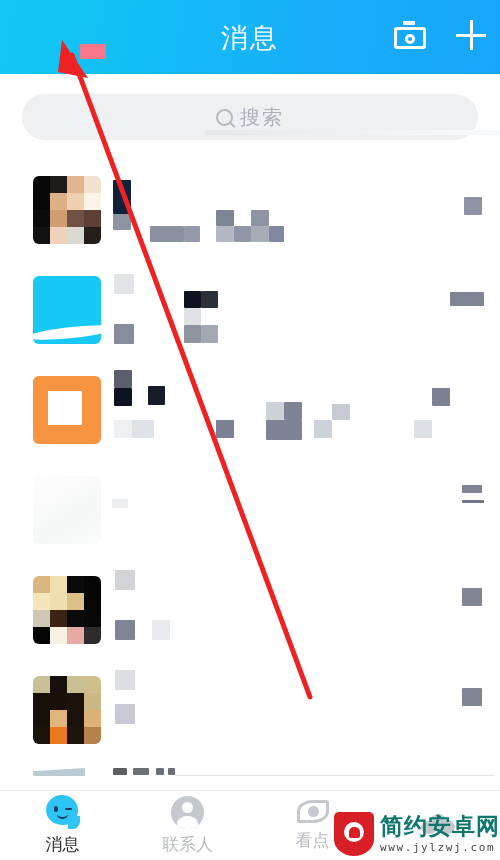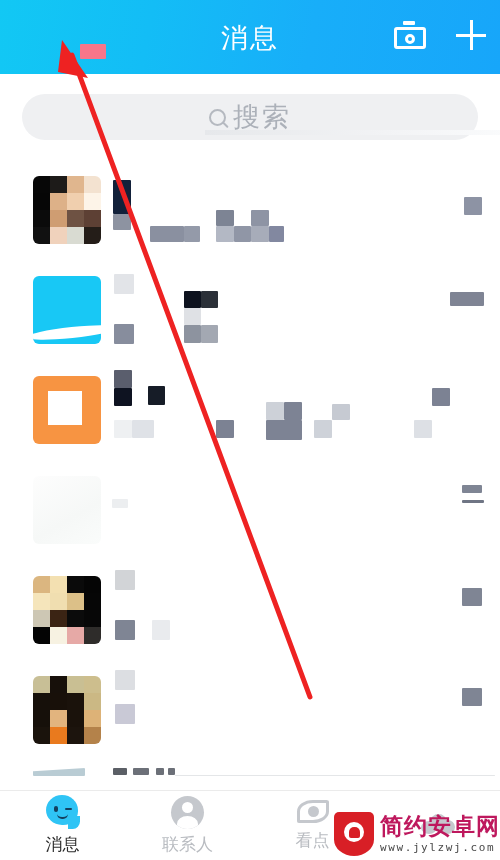--- a/index.html
+++ b/index.html
@@ -91,21 +91,21 @@
   .search-ic {
     width:17px; height:17px; border:2.2px solid #b5b9c0;
     border-radius:50%; position:relative;
   }
   .search-ic::after {
     content:""; position:absolute; right:-5px; bottom:-3px;
     width:7px; height:2.2px; background:#b5b9c0;
     transform:rotate(45deg); border-radius:2px;
   }
   .search-ph {
-    color:#acb1b9; font-size:27px; letter-spacing:2px;
+    color:#acb1b9; font-size:20px; letter-spacing:2px;
     font-family:"DejaVu Sans",sans-serif;
   }
   .search-smudge {
     position:absolute; left:205px; top:56px;
     width:300px; height:5px;
     background:linear-gradient(90deg,#e6e8eb,#f2f3f5 60%,#fafbfc);
   }
 
   
   .chat-list {
@@ -227,21 +227,21 @@
     position:absolute; left:10px; top:10px;
     width:20px; height:20px; border-radius:50%;
     background:#fff; display:flex; align-items:center; justify-content:center;
   }
   .wm-shield .droid::after {
     content:""; width:11px; height:11px; background:#d81f26;
     border-radius:5px 5px 2px 2px;
   }
   .wm-text { display:flex; flex-direction:column; line-height:1; }
   .wm-main {
-    font-size:23px; font-weight:bold; color:#be185d;
+    font-size:23px; font-weight:bold; color:#0f766e;
     letter-spacing:1px; font-family:Liberation Sans, sans-serif;
   }
   .wm-url {
     font-size:11px; color:#4a4a4a; letter-spacing:1.6px;
     margin-top:4px; font-family:"DejaVu Sans Mono",monospace;
   }
   .partial-row {
     position:absolute; left:0; bottom:0; width:500px; height:26px;
     overflow:hidden;
   }

